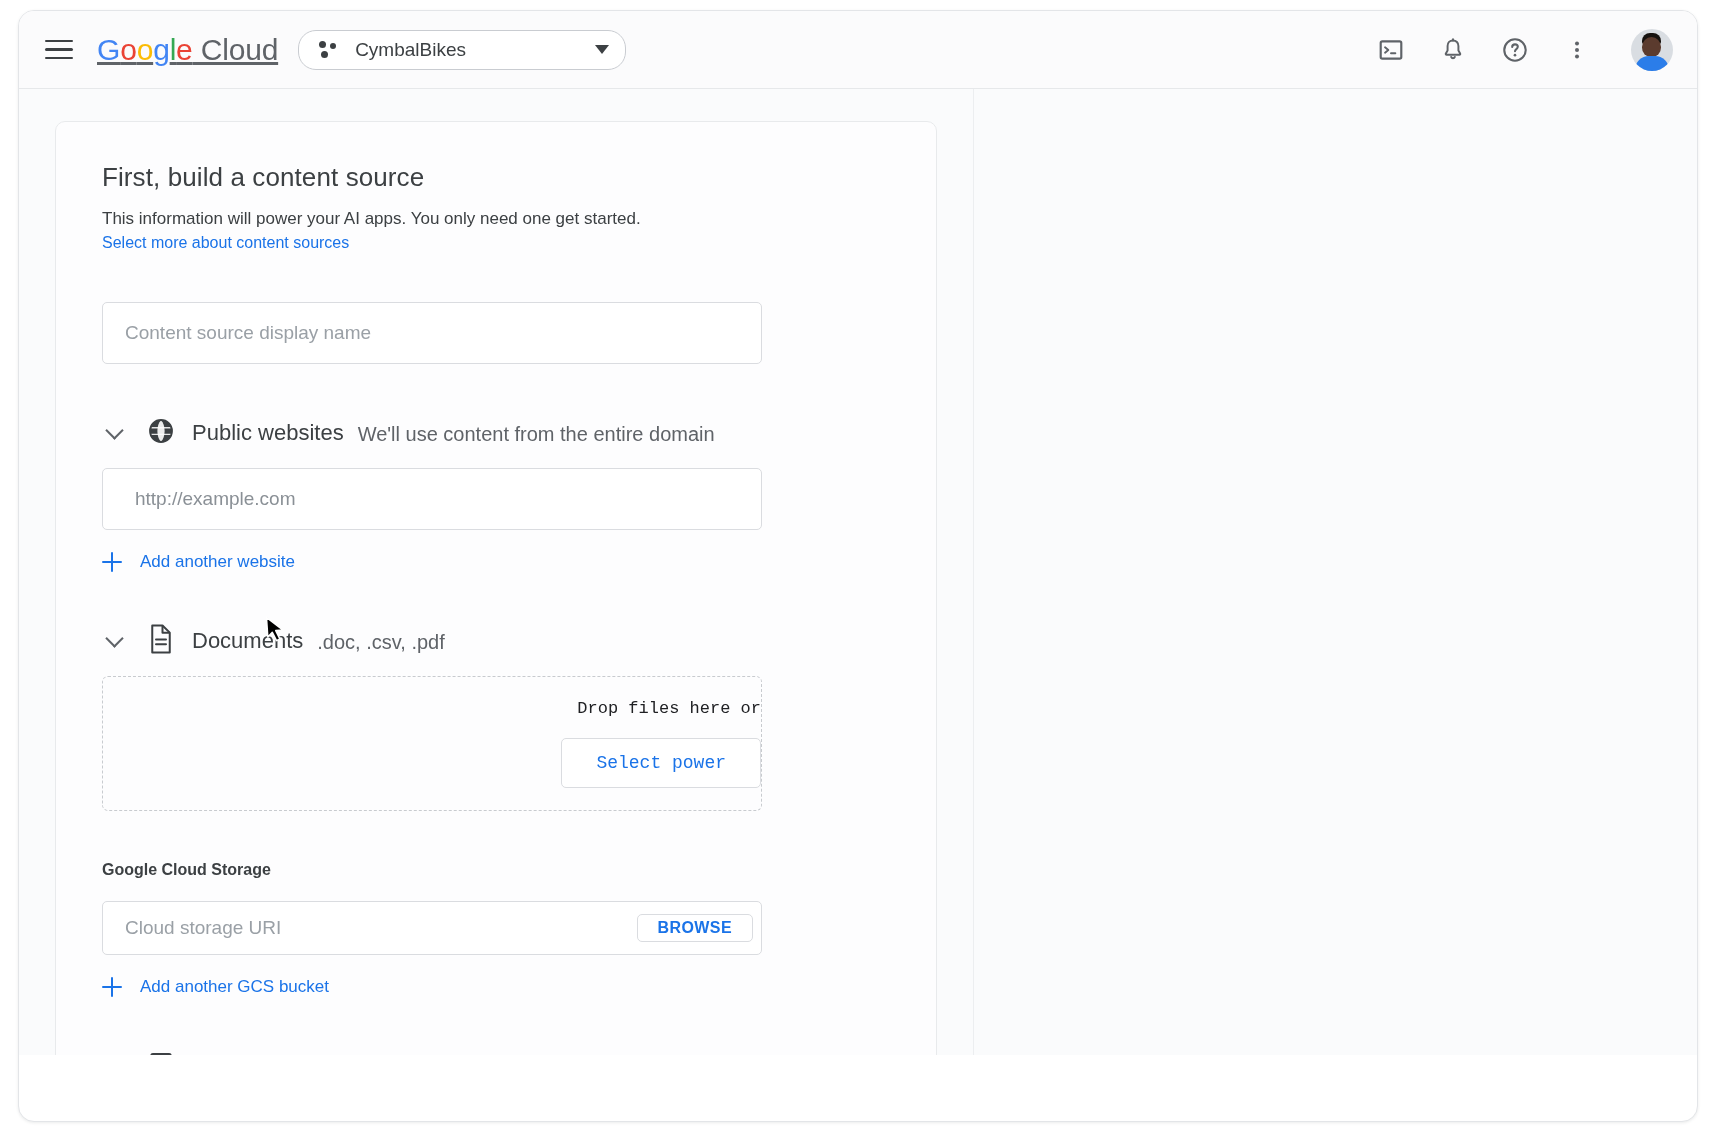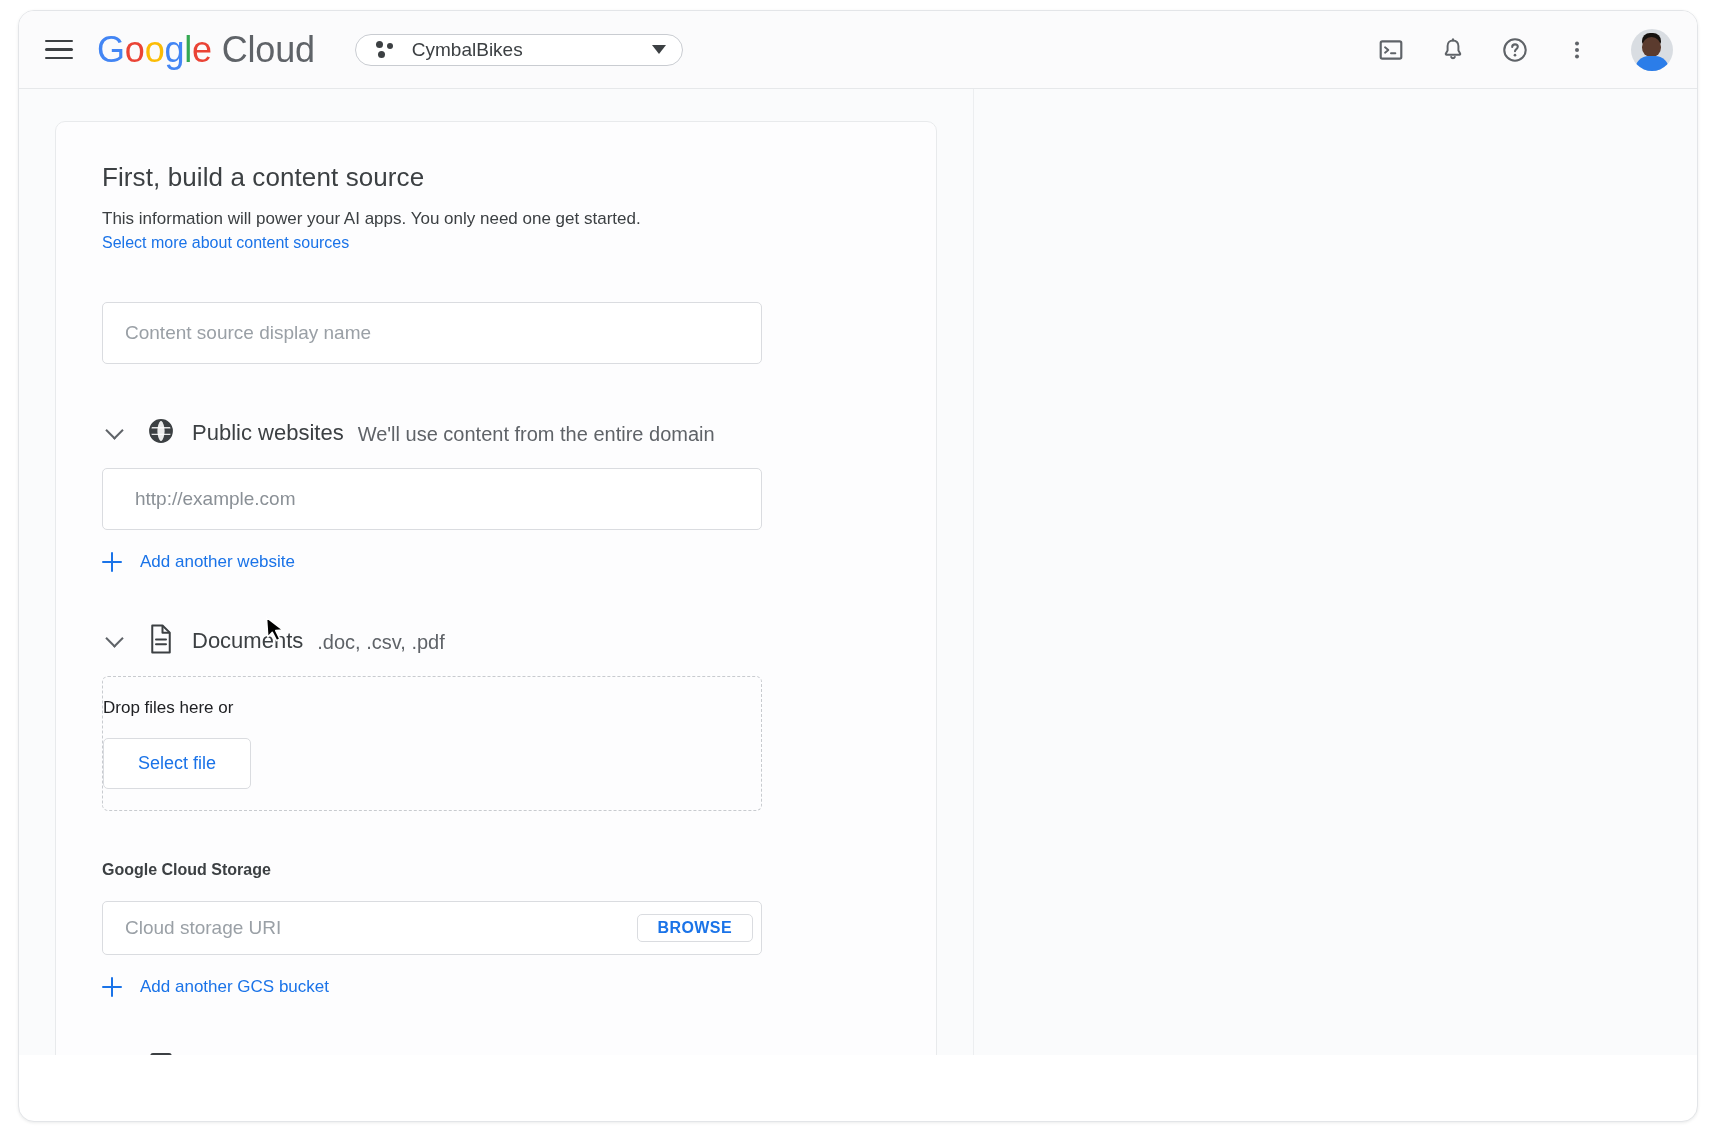--- a/index.html
+++ b/index.html
@@ -38,34 +38,35 @@
     display: flex; flex-direction: column;
     justify-content: center; gap: 6px;
     cursor: pointer;
     margin-right: 18px;
   }
   .hamburger i {
     display: block; height: 2.5px; width: 28px;
     background: #3c4043; border-radius: 2px;
   }
   .brand {
-    font-size: 36px;
+    font-size: 30px;
     color: #5f6368;
     letter-spacing: -0.2px;
     white-space: nowrap;
-    margin-right: 40px;
+    margin-right: 20px;
     user-select: none;
+    text-decoration: underline;
   }
   .brand .g1 { color:#4285f4; } .brand .o1 { color:#ea4335; }
   .brand .o2 { color:#fbbc05; } .brand .g2 { color:#4285f4; }
   .brand .l1 { color:#34a853; } .brand .e1 { color:#ea4335; }
   .brand .cloud { color:#5f6368; }
 
   .project-chip {
-    height: 32px;
+    height: 40px;
     min-width: 328px;
     border: 1px solid #c9ccd1;
     border-radius: 18px;
     display: flex; align-items: center;
     padding: 0 16px 0 20px;
     background: #ffffff;
     cursor: pointer;
   }
   .project-dots { width: 22px; height: 20px; position: relative; margin-right: 14px; flex: none; }
   .project-dots span { position: absolute; background: #3c4043; border-radius: 50%; }
@@ -207,22 +208,22 @@
   .plus::before, .plus::after {
     content:""; position:absolute; background:#1a73e8; border-radius:1px;
   }
   .plus::before { left:0; top:9px; width:20px; height:2.4px; }
   .plus::after  { top:0; left:9px; height:20px; width:2.4px; }
 
   .dropzone {
     margin-top: 22px; width: 660px; height: 135px;
     border: 1.6px dashed #c8cbcf; border-radius: 6px;
     display: flex; flex-direction: column;
-    align-items: flex-start; justify-content: center;
-    gap: 20px; background: transparent; cursor: pointer;
+    align-items: flex-end; justify-content: center;
+    gap: 20px; background: transparent; cursor: pointer; font-family: Liberation Mono, monospace;
   }
   .dropzone .dz-text { font-size: 17px; color: #202124; }
   .btn-outline {
     border: 1px solid #dadce0; border-radius: 5px;
     background: #fff; color: #1a73e8;
     font-size: 18px; font-weight: 500;
     padding: 14px 34px; cursor: pointer; font-family: inherit;
   }
 
   .grouplabel { margin-top: 50px; font-size: 16px; color: #3c4043; font-weight: 600; }
@@ -362,21 +363,21 @@
               <path d="M11.2 1.2v5.8H17" fill="none" stroke="#3c4043" stroke-width="1.6" stroke-linejoin="round"></path>
               <path d="M6 12.4h8M6 16.2h8" stroke="#3c4043" stroke-width="1.6" stroke-linecap="round"></path>
             </svg>
           </span>
           <span class="sec-title">Documents</span>
           <span class="sec-note">.doc, .csv, .pdf</span>
         </div>
 
         <div class="dropzone">
           <div class="dz-text">Drop files here or</div>
-          <button class="btn-outline">Select file</button>
+          <button class="btn-outline">Select power</button>
         </div>
 
         <div class="grouplabel">Google Cloud Storage</div>
 
         <div class="gcsfield">
           <span class="ph">Cloud storage URI</span>
           <button class="btn-browse">BROWSE</button>
         </div>
 
         <div class="addlink">

